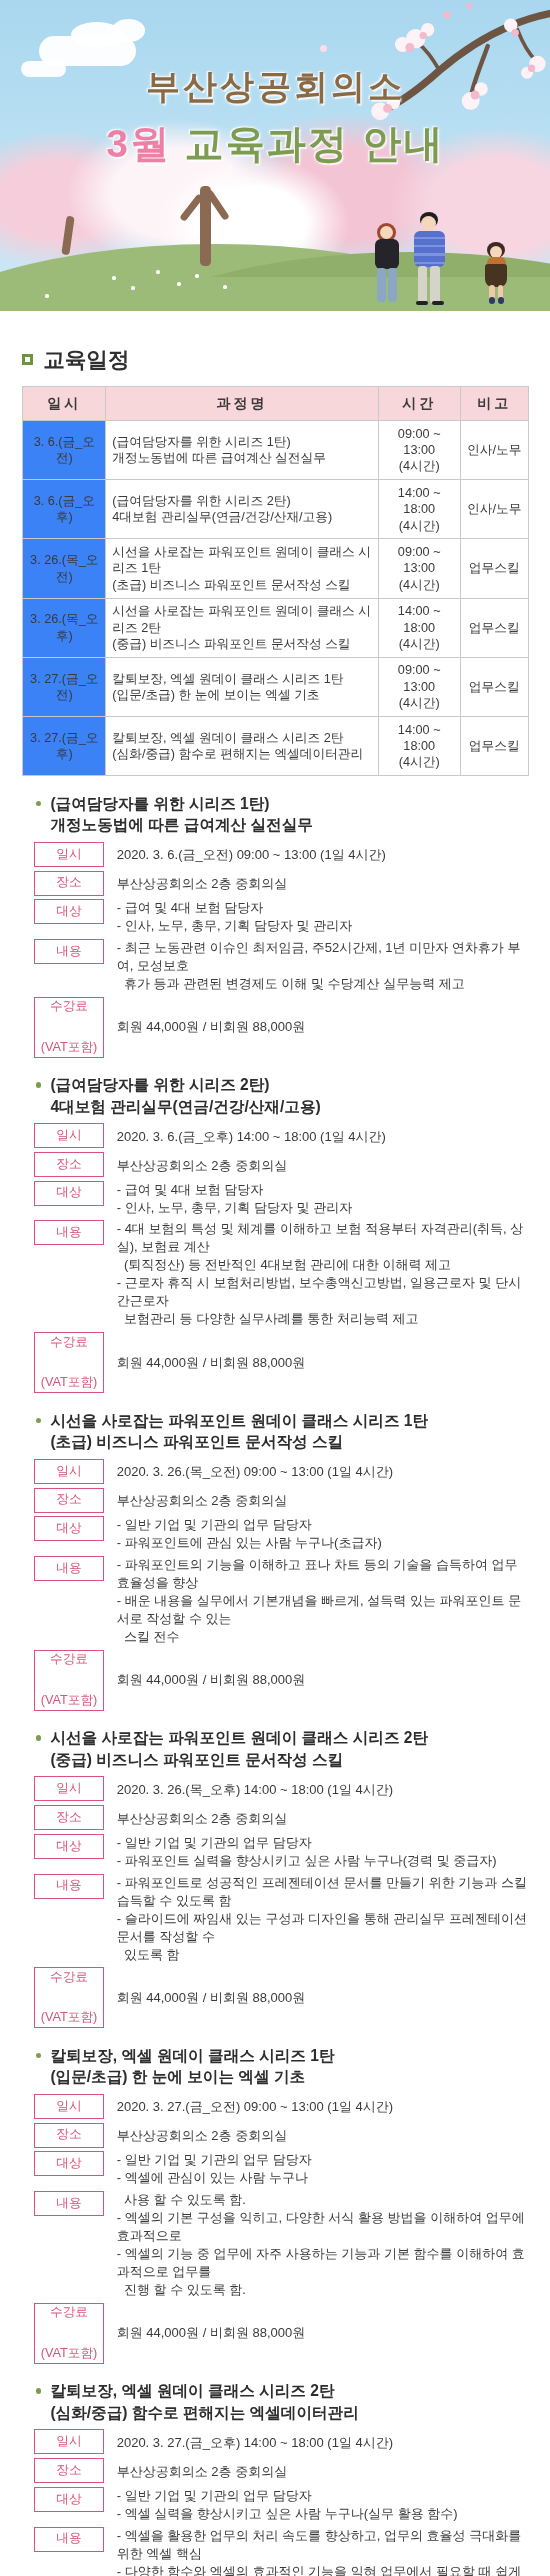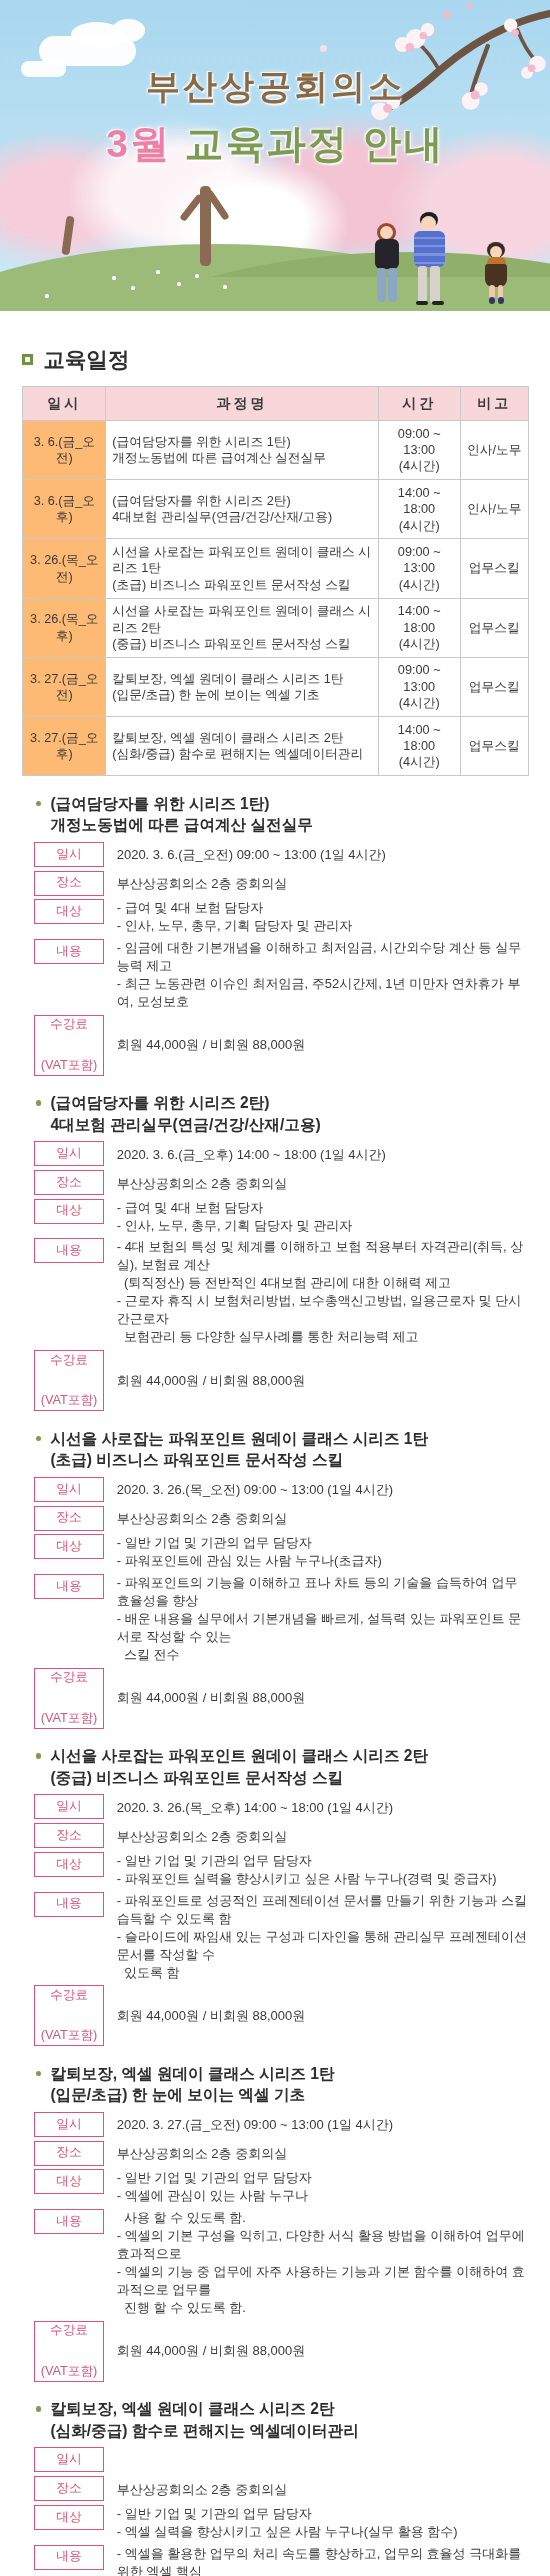--- a/index.html
+++ b/index.html
@@ -33,21 +33,21 @@
   .sq{flex:none;width:5.2px;height:5.2px;border:3px solid #6f9440;background:#fff;margin-right:9.7px;}
 
   
   #sched{margin-top:34px;}
   .tbl{margin-top:12px;display:grid;grid-template-columns:83px 1fr 82px 68px;
        border-top:0.7px solid #c9c9c9;border-left:0.7px solid #c9c9c9;}
   .c{border-right:0.7px solid #c9c9c9;border-bottom:0.7px solid #c9c9c9;box-sizing:border-box;
      display:flex;flex-direction:column;justify-content:center;align-items:center;
      text-align:center;padding:4.5px 6px;min-height:37px;font-size:12.7px;line-height:16.4px;}
   .h{background:#f8d7da;font-weight:bold;font-size:14px;letter-spacing:3px;min-height:34px;}
-  .cd{background:#fdba74;}
+  .cd{background:#3b82f6;}
   .cc{align-items:flex-start;text-align:left;}
 
   
   .course{margin-top:16.4px;padding:0 19.4px 0 34px;}
   .ctitle{display:flex;margin:0 0 6px 0;font-size:15.6px;line-height:21.6px;font-weight:bold;color:#2d2d2d;}
   .dot{flex:none;width:5.2px;height:5.2px;border-radius:50%;background:#7d9c51;margin:8.2px 9.7px 0 1.5px;}
   .ctl .line{display:block;}
   .drow{display:flex;align-items:flex-start;margin-bottom:3.7px;}
   .drow.fee{align-items:center;}
   .lbl{flex:none;width:70px;min-height:25px;box-sizing:border-box;border:1.1px solid #d8547a;
@@ -266,22 +266,22 @@
     <div class="dtext">
         <div class="line">- 급여 및 4대 보험 담당자</div>
         <div class="line">- 인사, 노무, 총무, 기획 담당자 및 관리자</div>
       </div>
   </div>
   <div class="drow">
     <div class="lbl">
         <span>내용</span>
       </div>
     <div class="dtext">
-        <div class="line">- 임금에 대한 기본개념을 이해하고 최저임금, 시간외수당 계산 등 실무능력 제고</div>
         <div class="line">- 최근 노동관련 이슈인 최저임금, 주52시간제, 1년 미만자 연차휴가 부여, 모성보호</div>
+        <div class="line">  휴가 등과 관련된 변경제도 이해 및 수당계산 실무능력 제고</div>
       </div>
   </div>
   <div class="drow fee">
     <div class="lbl feebox">
         <span class="line">수강료</span>
         <span class="line">(VAT포함)</span>
       </div>
     <div class="dtext single">회원 44,000원 / 비회원 88,000원</div>
   </div>
 </section>
@@ -485,20 +485,21 @@
     <span class="dot"></span>
     <span class="ctl">
         <span class="line">칼퇴보장, 엑셀 원데이 클래스 시리즈 2탄</span>
         <span class="line">(심화/중급) 함수로 편해지는 엑셀데이터관리</span>
       </span>
   </h3>
   <div class="drow">
     <div class="lbl">
         <span>일시</span>
       </div>
+    <div class="dtext single">2020. 3. 27.(금_오후) 14:00 ~ 18:00 (1일 4시간)</div>
   </div>
   <div class="drow">
     <div class="lbl">
         <span>장소</span>
       </div>
     <div class="dtext single">부산상공회의소 2층 중회의실</div>
   </div>
   <div class="drow">
     <div class="lbl">
         <span>대상</span>

